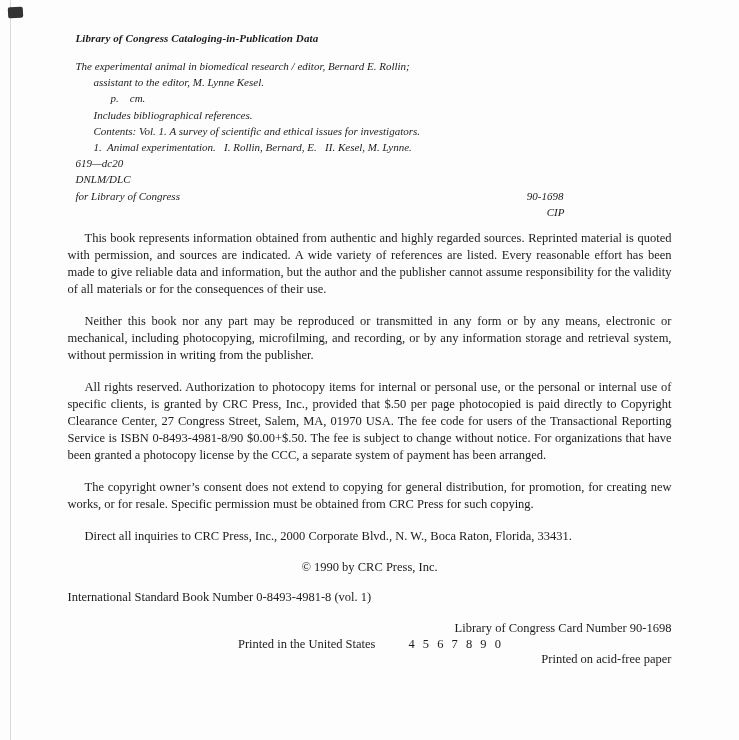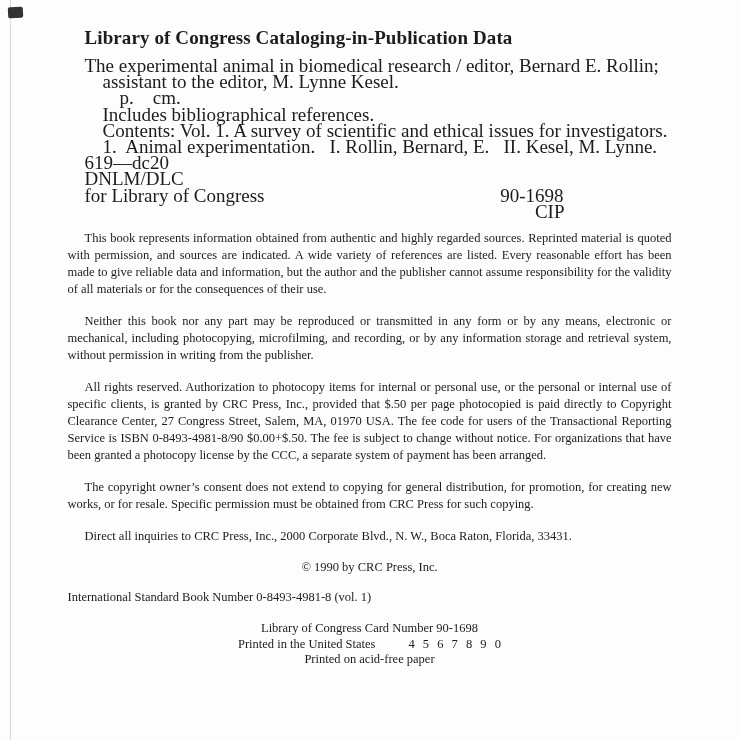--- a/index.html
+++ b/index.html
@@ -31,21 +31,21 @@
     transform: rotate(-3deg);
   }
   .content {
     position: relative;
     width: 604px;
     margin: 0 auto;
     padding-top: 30px;
     font-size: 12.5px;
   }
   
-  .cip { margin-left: 17px; font-size: 19px; }
+  .cip { margin-left: 8px; font-size: 11px; font-style: italic; }
   .cip-heading {
     font-weight: bold;
     line-height: 16px;
     margin-bottom: 12px;
     letter-spacing: 0.1px;
   }
   .cip-line {
     white-space: pre-wrap;
     line-height: 16.2px;
   }
@@ -72,21 +72,21 @@
   }
   .inquiries {
     text-indent: 17px;
     line-height: 17px;
     margin-bottom: 14px;
   }
   
   .copyright-line { text-align: center; line-height: 17px; margin-bottom: 13px; }
   .isbn-line { text-align: left; line-height: 17px; margin-bottom: 15px; }
   .footer-group { line-height: 15.5px; }
-  .footer-group .fline { text-align: center; line-height: 15.5px; }
+  .footer-group .fline { text-align: right; line-height: 15.5px; }
   .printed-row {
     display: flex;
     justify-content: center;
     gap: 33px;
     line-height: 15.5px;
   }
   .print-numbers { word-spacing: 5px; }
 </style>
 </head>
 <body>

